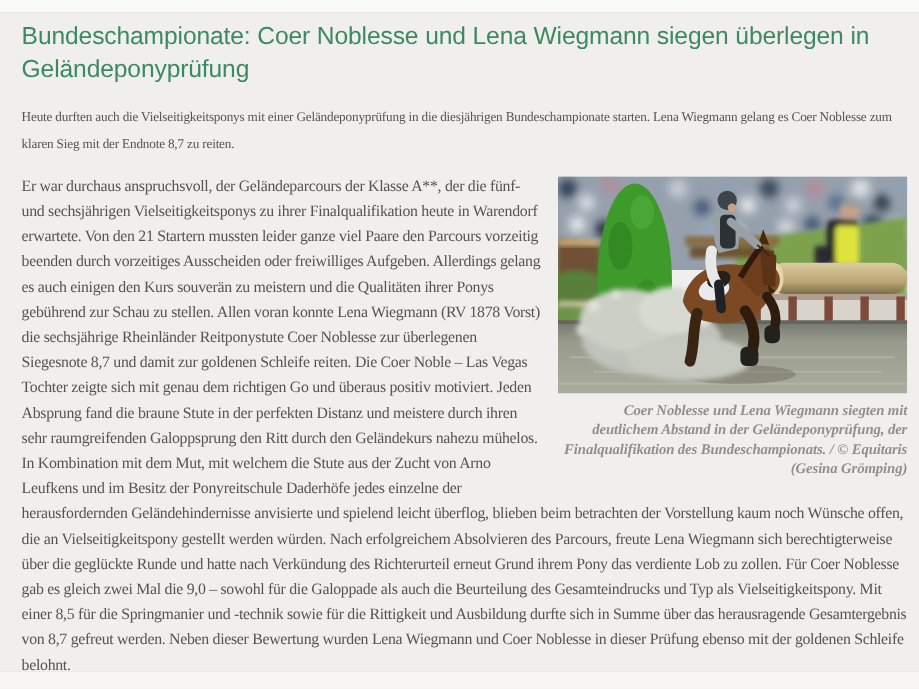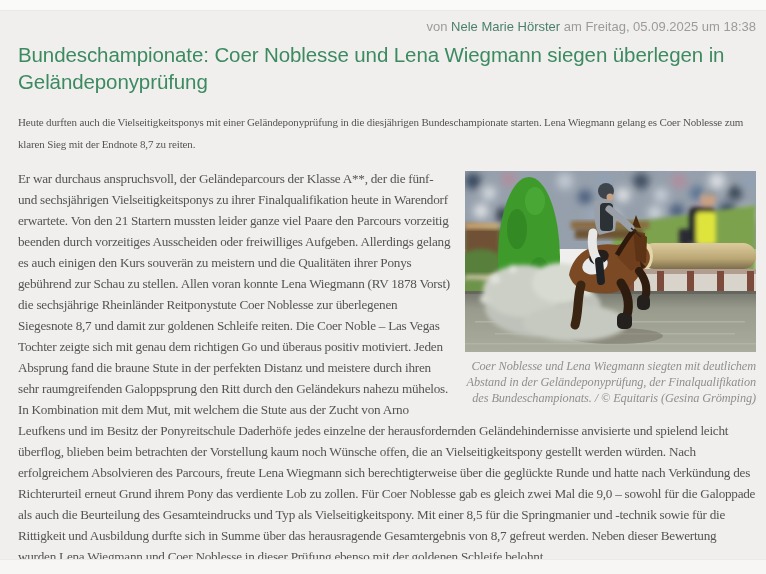--- a/index.html
+++ b/index.html
@@ -22,36 +22,35 @@
   .intro{
     font-family:"Liberation Serif",serif;font-size:11px;line-height:22px;
     color:#545454;margin:16px 0 0 0;letter-spacing:-0.15px;
   }
   .article{
     margin-top:13px;
     font-family:"Liberation Serif",serif;font-size:13.2px;line-height:21px;color:#545454;
   }
   .article p.body-text{margin:0;letter-spacing:-0.25px;}
   figure.photo-figure{
-    float:right;width:291px;margin:3px 0 4px 14px;padding:0;
+    float:right;width:291px;margin:3px 0 4px 14px;padding:0;font-weight:bold;
   }
   .photo{width:291px;height:181px;display:block;}
   figcaption.photo-caption{
     font-style:italic;text-align:right;font-size:12.3px;line-height:16px;
     color:#8f8f8f;margin-top:6px;letter-spacing:-0.1px;
   }
 </style>
 </head>
 <body>
 
 <div class="top-strip"></div>
 
 <div class="content">
 
-  <div class="byline"><span>von </span><span class="author">Nele Marie Hörster</span><span> am Freitag, 05.09.2025 um 18:38</span></div>
 
   <h1 class="headline">Bundeschampionate: Coer Noblesse und Lena Wiegmann siegen überlegen in Geländeponyprüfung</h1>
 
   <p class="intro">Heute durften auch die Vielseitigkeitsponys mit einer Geländeponyprüfung in die diesjährigen Bundeschampionate starten. Lena Wiegmann gelang es Coer Noblesse zum klaren Sieg mit der Endnote 8,7 zu reiten.</p>
 
   <div class="article">
     <figure class="photo-figure">
       <svg class="photo" viewBox="0 0 291 181" width="291" height="181" preserveAspectRatio="none" xmlns="http://www.w3.org/2000/svg">
         <defs>
           <filter id="b4" x="-20%" y="-20%" width="140%" height="140%">

